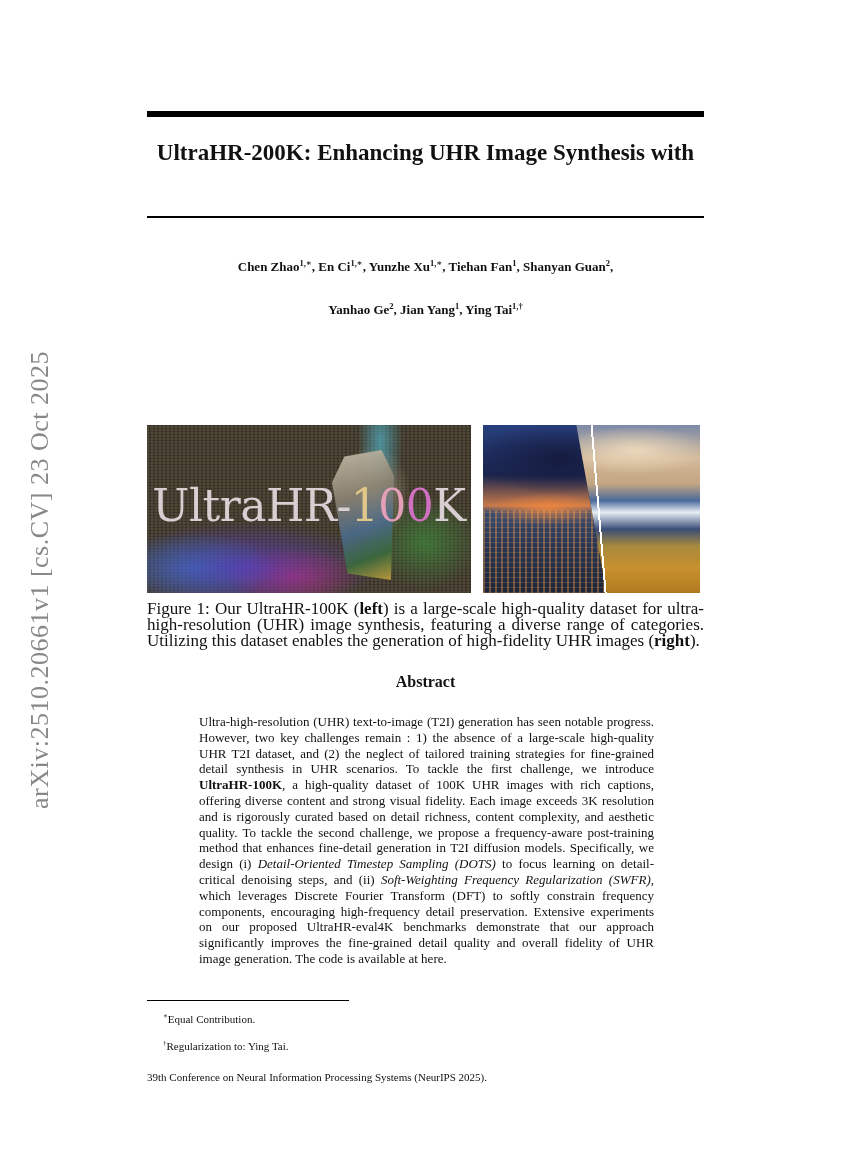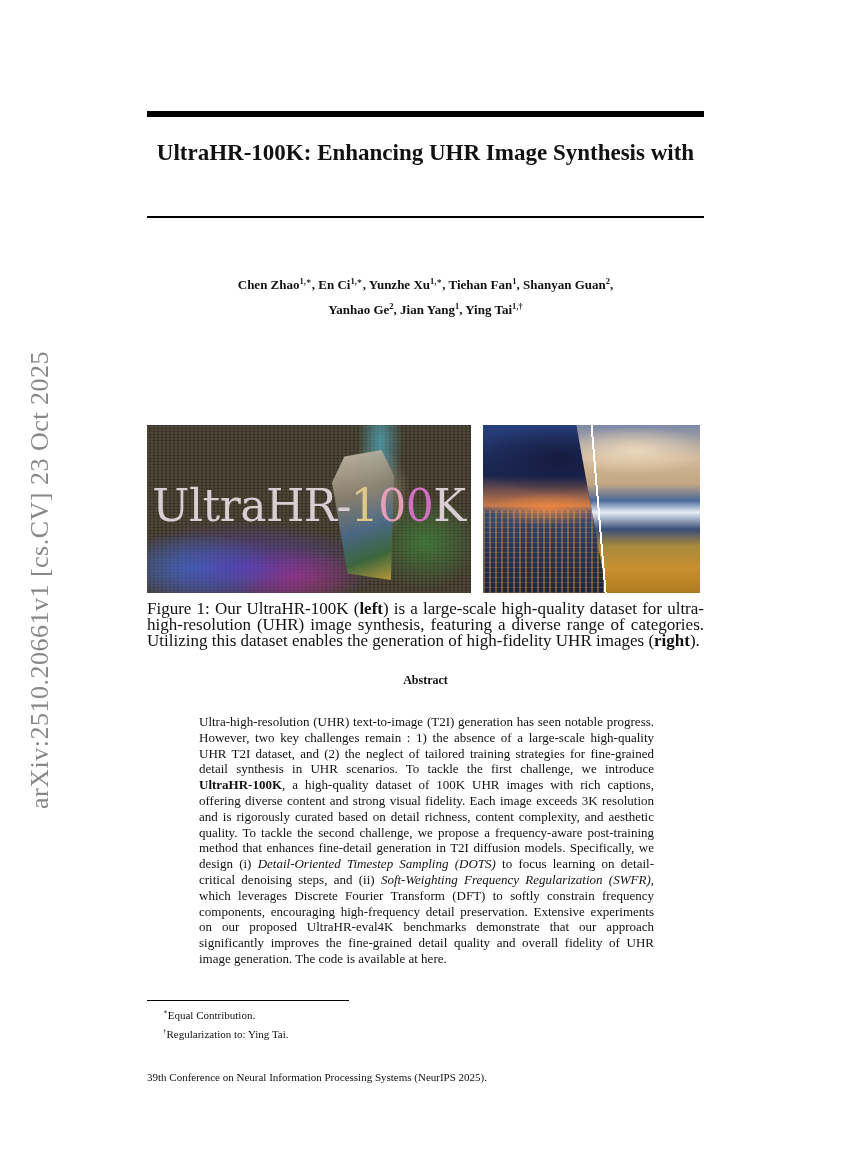--- a/index.html
+++ b/index.html
@@ -95,50 +95,50 @@
       left: 0;
     }
 
     .caption {
       left: 147px; top: 601px; width: 557px; font-size: 17px; line-height: 16px;
       text-align: justify;
     }
 
     .abstract-title {
       left: 147px; top: 673px; width: 557px; text-align: center;
-      font-weight: bold; font-size: 12px;
+      font-weight: bold; font-size: 16px;
     }
 
     .abstract-body {
       left: 199px; top: 714px; width: 455px; font-size: 13px; line-height: 15.8px;
       text-align: justify; hyphens: manual;
     }
 
     .fn-rule { left: 147px; top: 1000px; width: 202px; height: 1px; background: #000; }
-    .footnotes { left: 163px; top: 1004px; font-size: 11px; line-height: 16px; }
+    .footnotes { left: 163px; top: 1004px; font-size: 11px; line-height: 24px; }
     .footnotes sup { font-size: 7px; }
 
     .venue { left: 147px; top: 1071px; font-size: 11px; }
   </style>
 </head>
 <body>
 
 <div class="side-stamp">
   <span>arXiv:2510.20661v1  [cs.CV]  23 Oct 2025</span>
 </div>
 
 <div class="abs rule-top"></div>
 
 <div class="abs title">
-  <div>UltraHR-100K: Enhancing UHR Image Synthesis with</div>
+  <div>UltraHR-200K: Enhancing UHR Image Synthesis with</div>
 </div>
 
 <div class="abs rule-bottom"></div>
 
-<div class="abs authors" style="top:276px;">
+<div class="abs authors" style="top:258px;">
   <span><span>Chen Zhao</span><sup>1,∗</sup></span>,
   <span><span>En Ci</span><sup>1,∗</sup></span>,
   <span><span>Yunzhe Xu</span><sup>1,∗</sup></span>,
   <span><span>Tiehan Fan</span><sup>1</sup></span>,
   <span><span>Shanyan Guan</span><sup>2</sup></span>,
 </div>
 
 <div class="abs authors" style="top:301px;">
   <span><span>Yanhao Ge</span><sup>2</sup></span>,
   <span><span>Jian Yang</span><sup>1</sup></span>,

